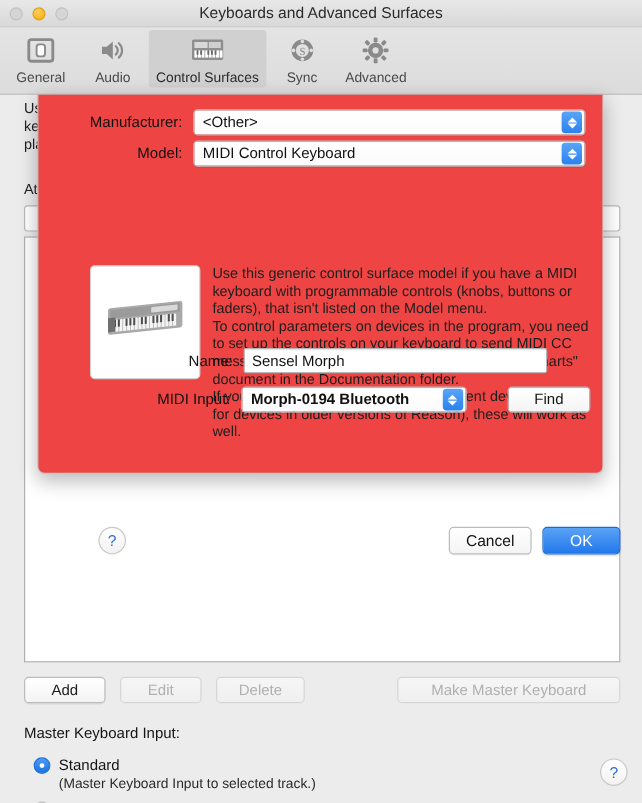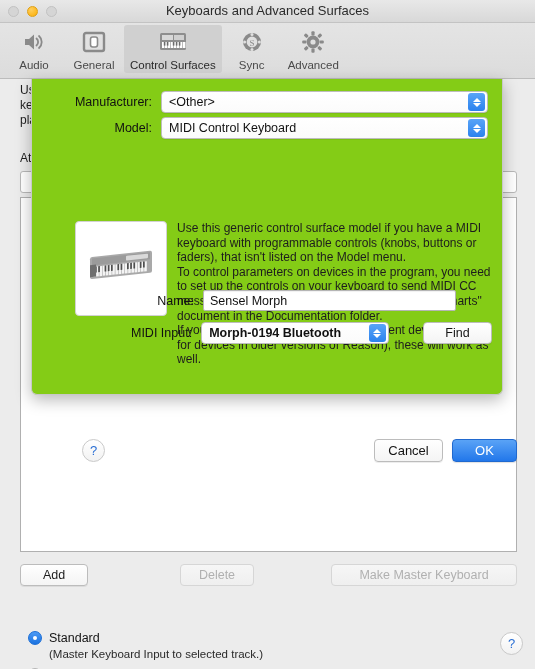--- a/index.html
+++ b/index.html
@@ -245,21 +245,21 @@
     justify-content: center;
   }
 
   
   .sheet {
     position: absolute;
     left: 31px;
     top: 79px;
     width: 472px;
     height: 316px;
-    background: #84cc16;
+    background: #ef4444;
     border: 1px solid #c8c8c8;
     border-top: none;
     border-radius: 0 0 6px 6px;
     box-shadow: 0 5px 16px rgba(0,0,0,0.28);
     box-sizing: border-box;
     z-index: 10;
   }
 
   .row {
     position: absolute;
@@ -422,36 +422,36 @@
       <div class="light"></div>
     </div>
     <div class="win-title">Keyboards and Advanced Surfaces</div>
   </div>
 
   <div class="toolbar">
 
     <div class="tb-item">
       <div class="tb-ico">
         <svg width="26" height="26" viewBox="0 0 26 26">
+          <rect x="3" y="4" width="20" height="18" rx="2" fill="none" stroke="#8a8a8a" stroke-width="2.4"></rect>
+          <rect x="9.5" y="8" width="7" height="10" rx="2.2" fill="#ffffff" stroke="#8a8a8a" stroke-width="1.6"></rect>
+        </svg>
+      </div>
+      <div class="tb-label">General</div>
+    </div>
+
+    <div class="tb-item">
+      <div class="tb-ico">
+        <svg width="26" height="26" viewBox="0 0 26 26">
           <path d="M4 10h4l5-4.5v15L8 16H4z" fill="#8a8a8a"></path>
           <path d="M15.5 9.5a4.6 4.6 0 010 7" fill="none" stroke="#8a8a8a" stroke-width="1.8" stroke-linecap="round"></path>
           <path d="M18 7a8 8 0 010 12" fill="none" stroke="#8a8a8a" stroke-width="1.8" stroke-linecap="round"></path>
         </svg>
       </div>
       <div class="tb-label">Audio</div>
-    </div>
-
-    <div class="tb-item">
-      <div class="tb-ico">
-        <svg width="26" height="26" viewBox="0 0 26 26">
-          <rect x="3" y="4" width="20" height="18" rx="2" fill="none" stroke="#8a8a8a" stroke-width="2.4"></rect>
-          <rect x="9.5" y="8" width="7" height="10" rx="2.2" fill="#ffffff" stroke="#8a8a8a" stroke-width="1.6"></rect>
-        </svg>
-      </div>
-      <div class="tb-label">General</div>
     </div>
 
     <div class="tb-item active">
       <div class="tb-ico">
         <svg width="30" height="26" viewBox="0 0 30 26">
           <rect x="2" y="4" width="26" height="17" rx="1.5" fill="#8e8e8e"></rect>
           <rect x="4" y="6" width="11" height="5" fill="#d8d8d8"></rect>
           <rect x="16" y="6" width="10" height="5" fill="#d0d0d0"></rect>
           <g fill="#ffffff">
             <rect x="4" y="13" width="2.4" height="6"></rect>
@@ -521,24 +521,26 @@
       <div>pla</div>
     </div>
 
     <div class="bg-attached">At</div>
     <div class="bg-field"></div>
 
     <div class="listbox"></div>
 
     <div class="btnrow">
       <div class="btn btn-add">Add</div>
+      <div class="btn btn-edit disabled">Edit</div>
       <div class="btn btn-mmk disabled">Make Master Keyboard</div>
       <div class="btn btn-del disabled">Delete</div>
     </div>
 
+    <div class="mki-title">Master Keyboard Input:</div>
 
     <div class="radio-group">
       <div class="radio-row">
         <span class="radio on"></span>
         <span class="radio-label">Standard</span>
       </div>
       <div class="radio-sub">(Master Keyboard Input to selected track.)</div>
 
       <div class="radio-row">
         <span class="radio"></span>

